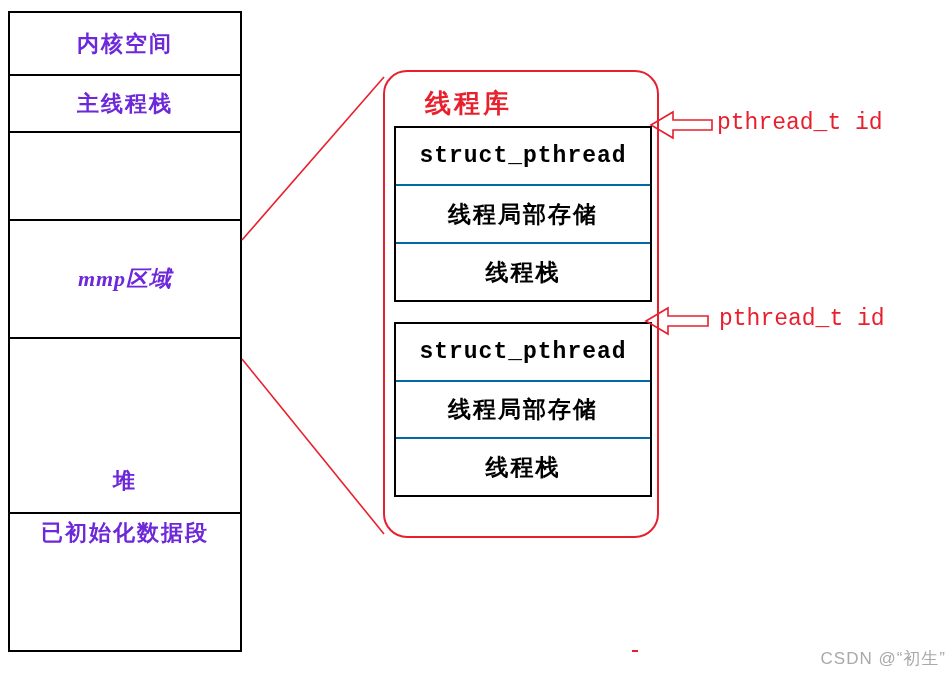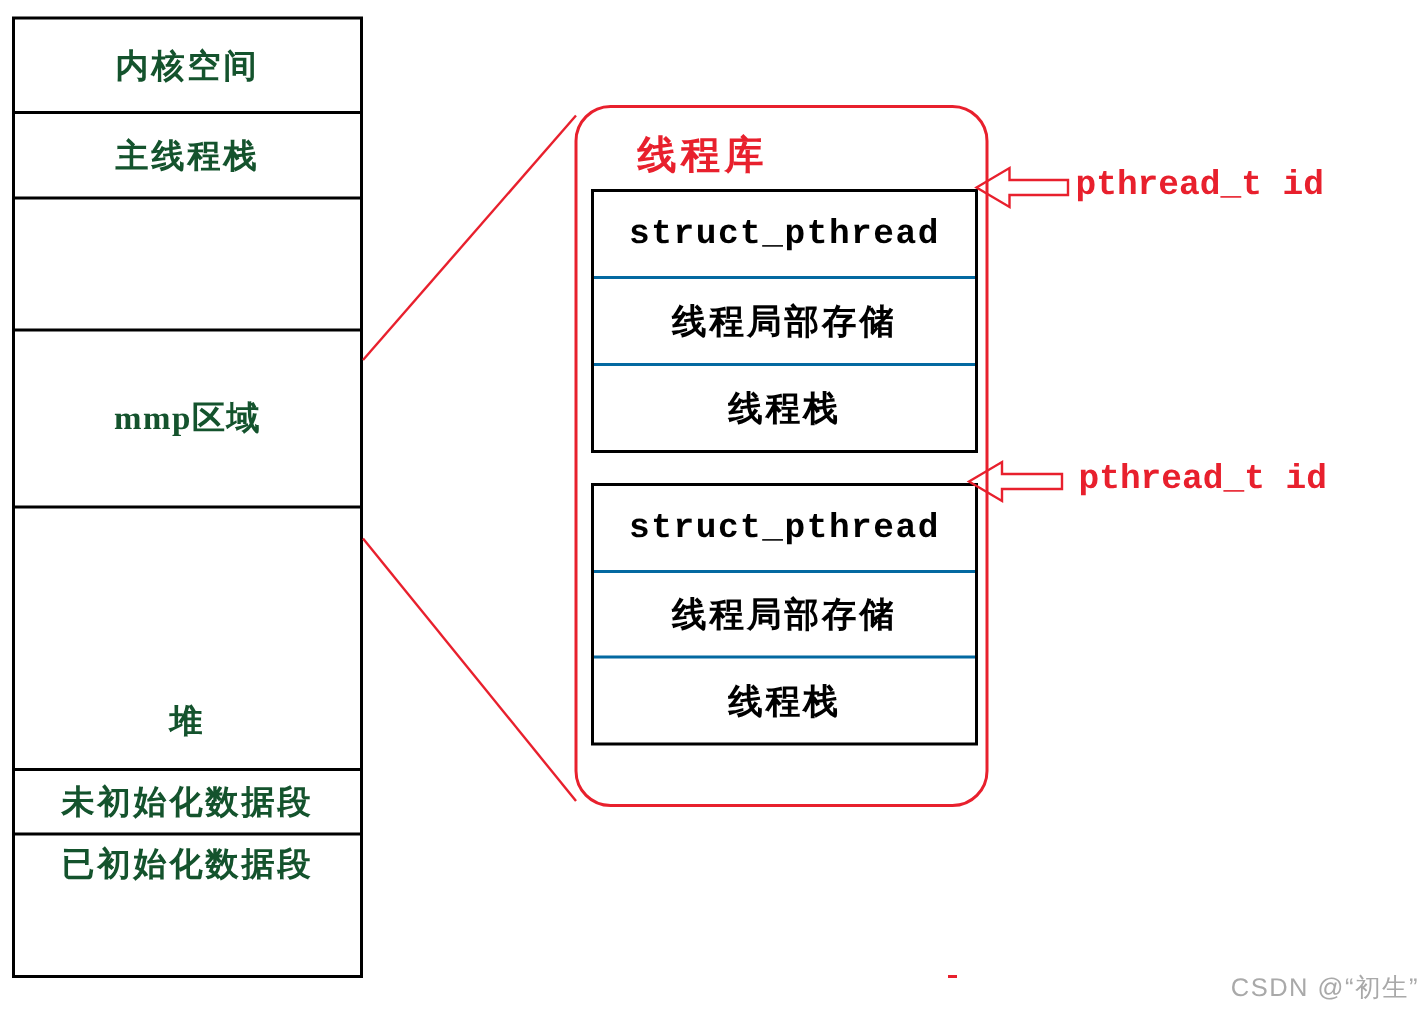--- a/index.html
+++ b/index.html
@@ -22,33 +22,33 @@
     display: flex;
     flex-direction: column;
   }
   .mem-seg {
     border-bottom: 2px solid #000;
     display: flex;
     align-items: center;
     justify-content: center;
     font-size: 22px;
     font-weight: 700;
-    color: #14532d;
+    color: #6d28d9;
     letter-spacing: 2px;
   }
   .mem-seg:last-child { border-bottom: none; }
   .seg-kernel  { height: 63px; }
   .seg-mainstk { height: 57px; }
   .seg-empty   { height: 88px; }
   .seg-mmp     { height: 118px; }
   .seg-heap    { height: 175px; align-items: flex-end; padding-bottom: 16px; }
   .seg-bss     { height: 43px; }
   .seg-data    { height: 38px; }
   .seg-text    { height: 37px; }
-  .seg-mmp .seg-label { letter-spacing: 1px; }
+  .seg-mmp .seg-label { letter-spacing: 1px; font-style: italic; }
 
   
   #thread-library {
     position: absolute;
     left: 383px; top: 70px;
     width: 276px; height: 468px;
     border: 2px solid #e8202d;
     border-radius: 24px;
     background: #ffffff;
   }
@@ -87,21 +87,21 @@
     font-family: "Liberation Mono", "DejaVu Sans Mono", monospace;
     font-size: 23px;
     letter-spacing: 1px;
   }
 
   
   .pthread-id-label {
     position: absolute;
     font-family: "Liberation Mono", "DejaVu Sans Mono", monospace;
     font-size: 23px;
-    font-weight: 700;
+    font-weight: 400;
     color: #e8202d;
     white-space: nowrap;
   }
   #pthread-id-label-1 { left: 717px; top: 110px; }
   #pthread-id-label-2 { left: 719px; top: 306px; }
 
   #connector-overlay {
     position: absolute;
     left: 0; top: 0;
     width: 952px; height: 677px;
@@ -139,23 +139,20 @@
     </div>
     <div class="mem-seg seg-empty">
       <span class="seg-label"></span>
     </div>
     <div class="mem-seg seg-mmp">
       <span class="seg-label">mmp区域</span>
     </div>
     <div class="mem-seg seg-heap">
       <span class="seg-label">堆</span>
     </div>
-    <div class="mem-seg seg-bss">
-      <span class="seg-label">未初始化数据段</span>
-    </div>
     <div class="mem-seg seg-data">
       <span class="seg-label">已初始化数据段</span>
     </div>
   </div>
 
   <div id="thread-library">
     <div id="thread-library-title">线程库</div>
 
     <div class="pthread-block" id="pthread-block-1">
       <div class="pthread-row mono">struct_pthread</div>

